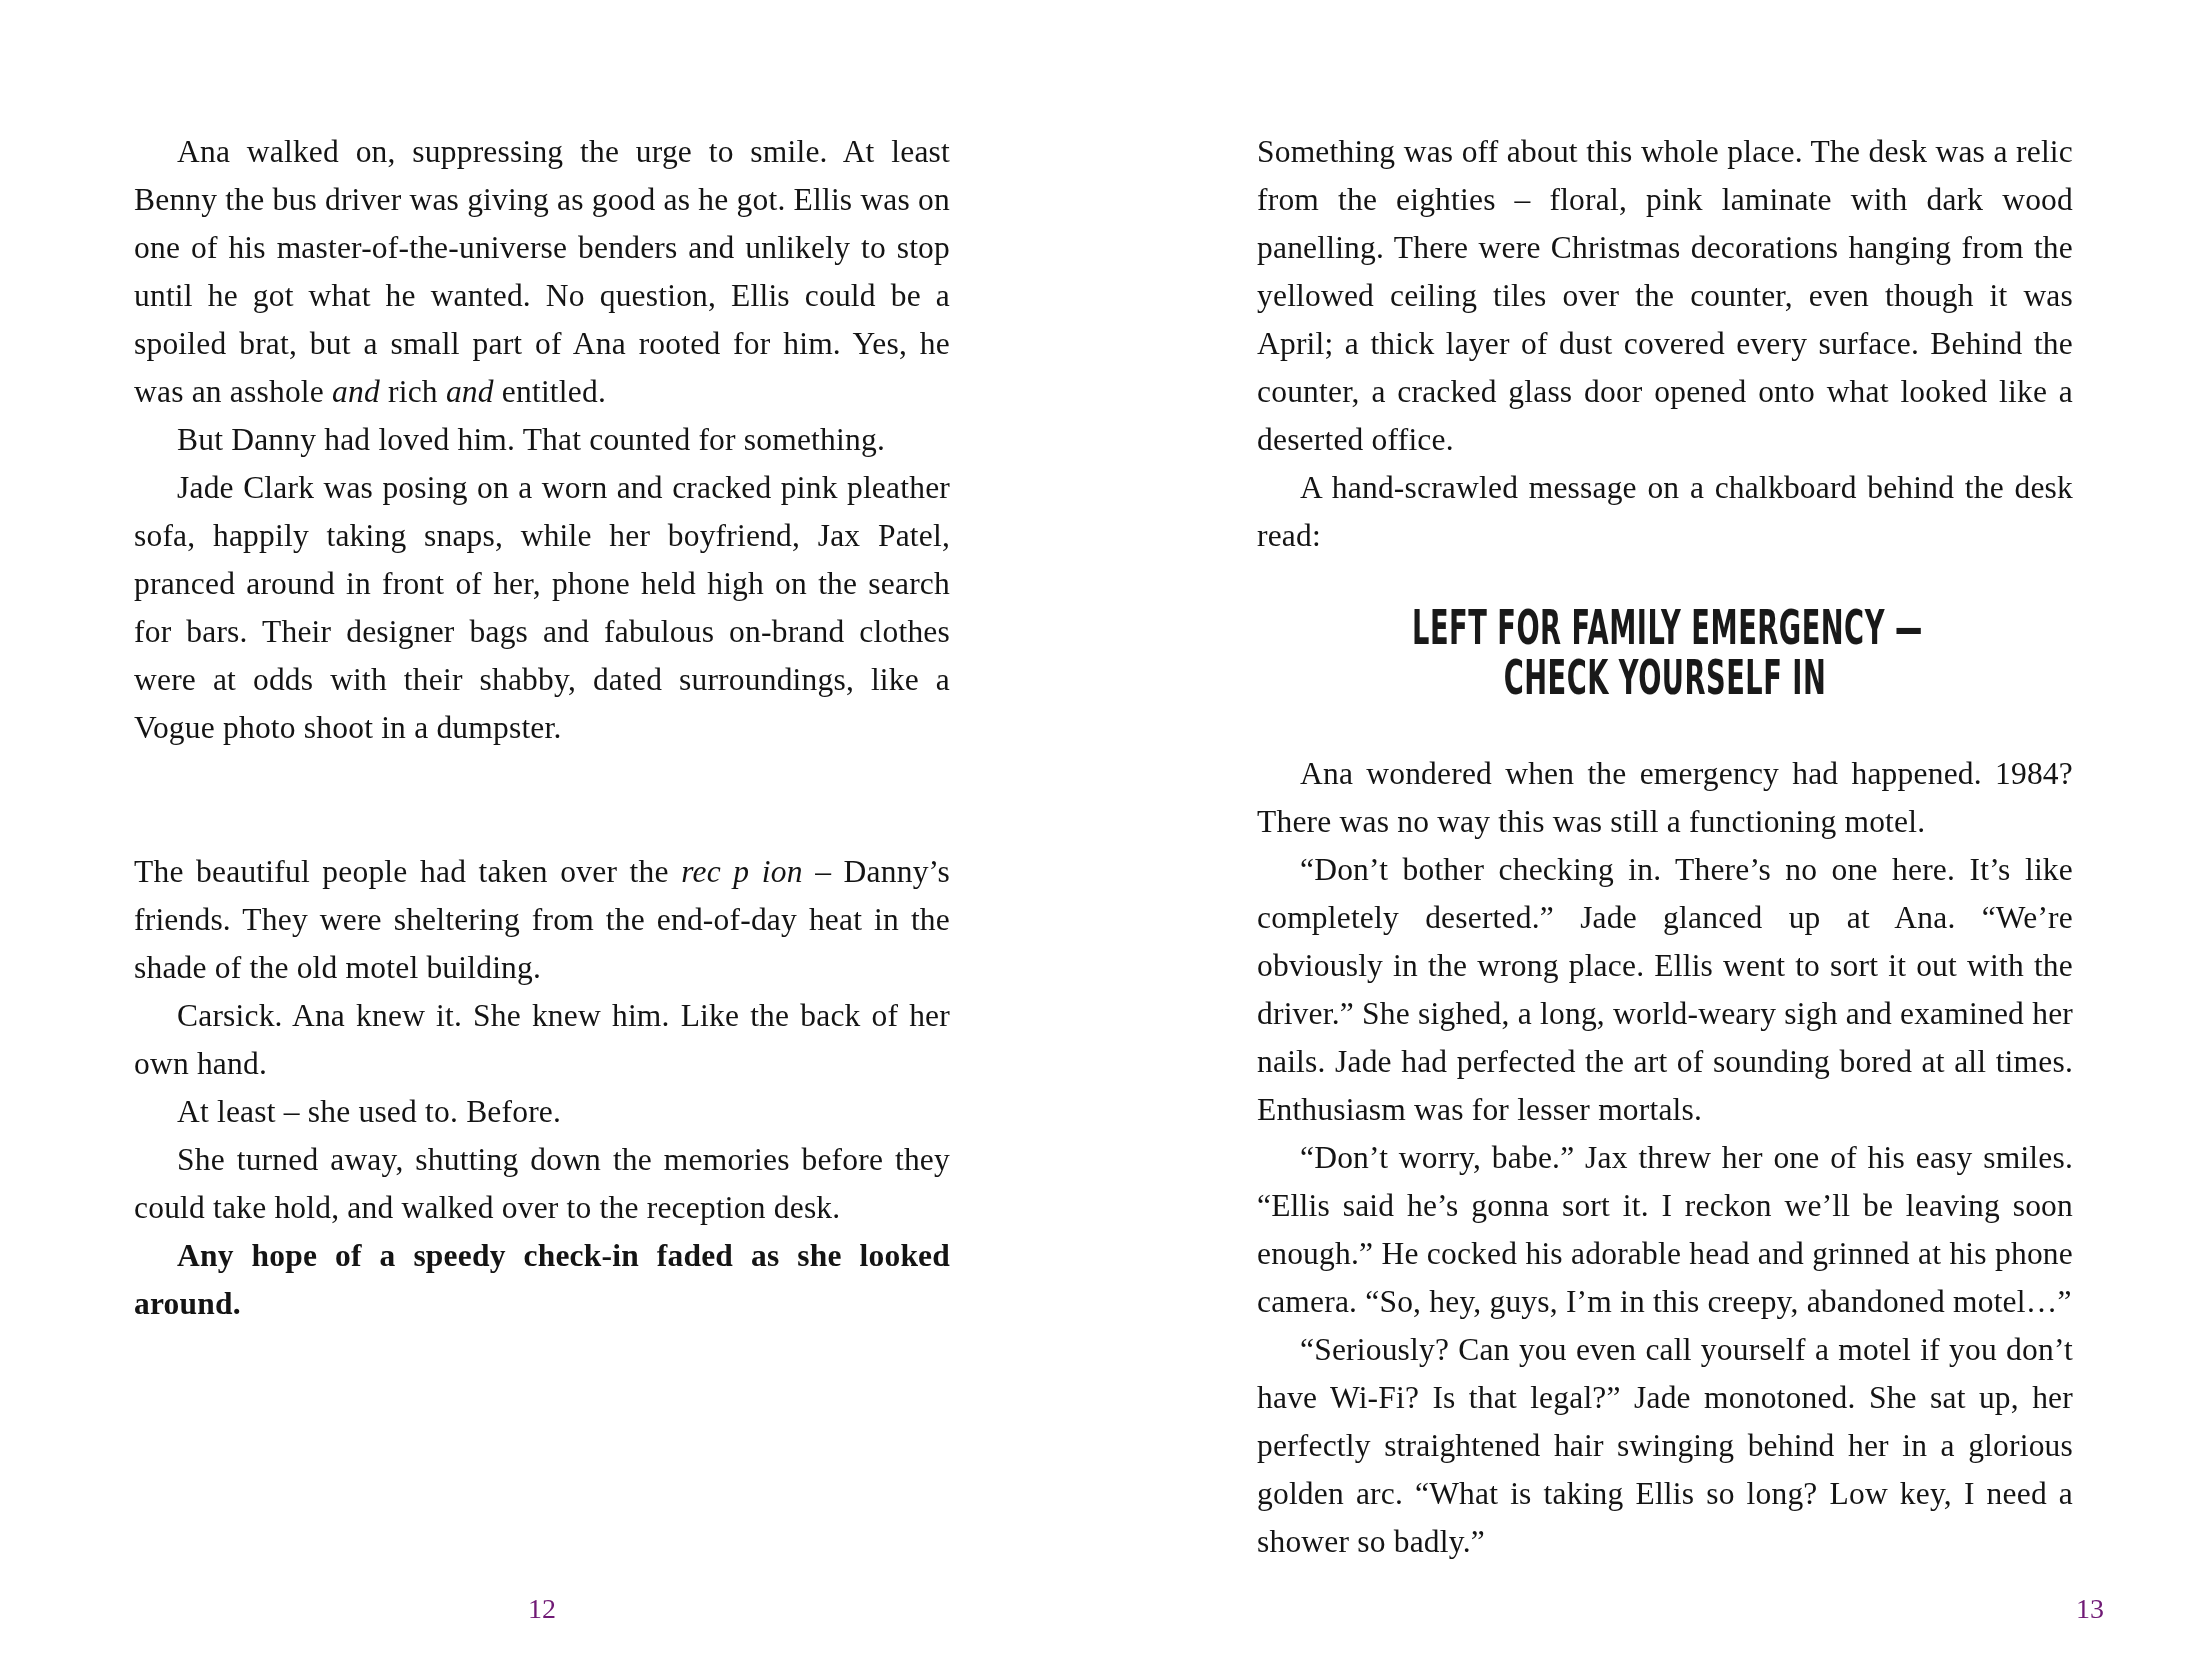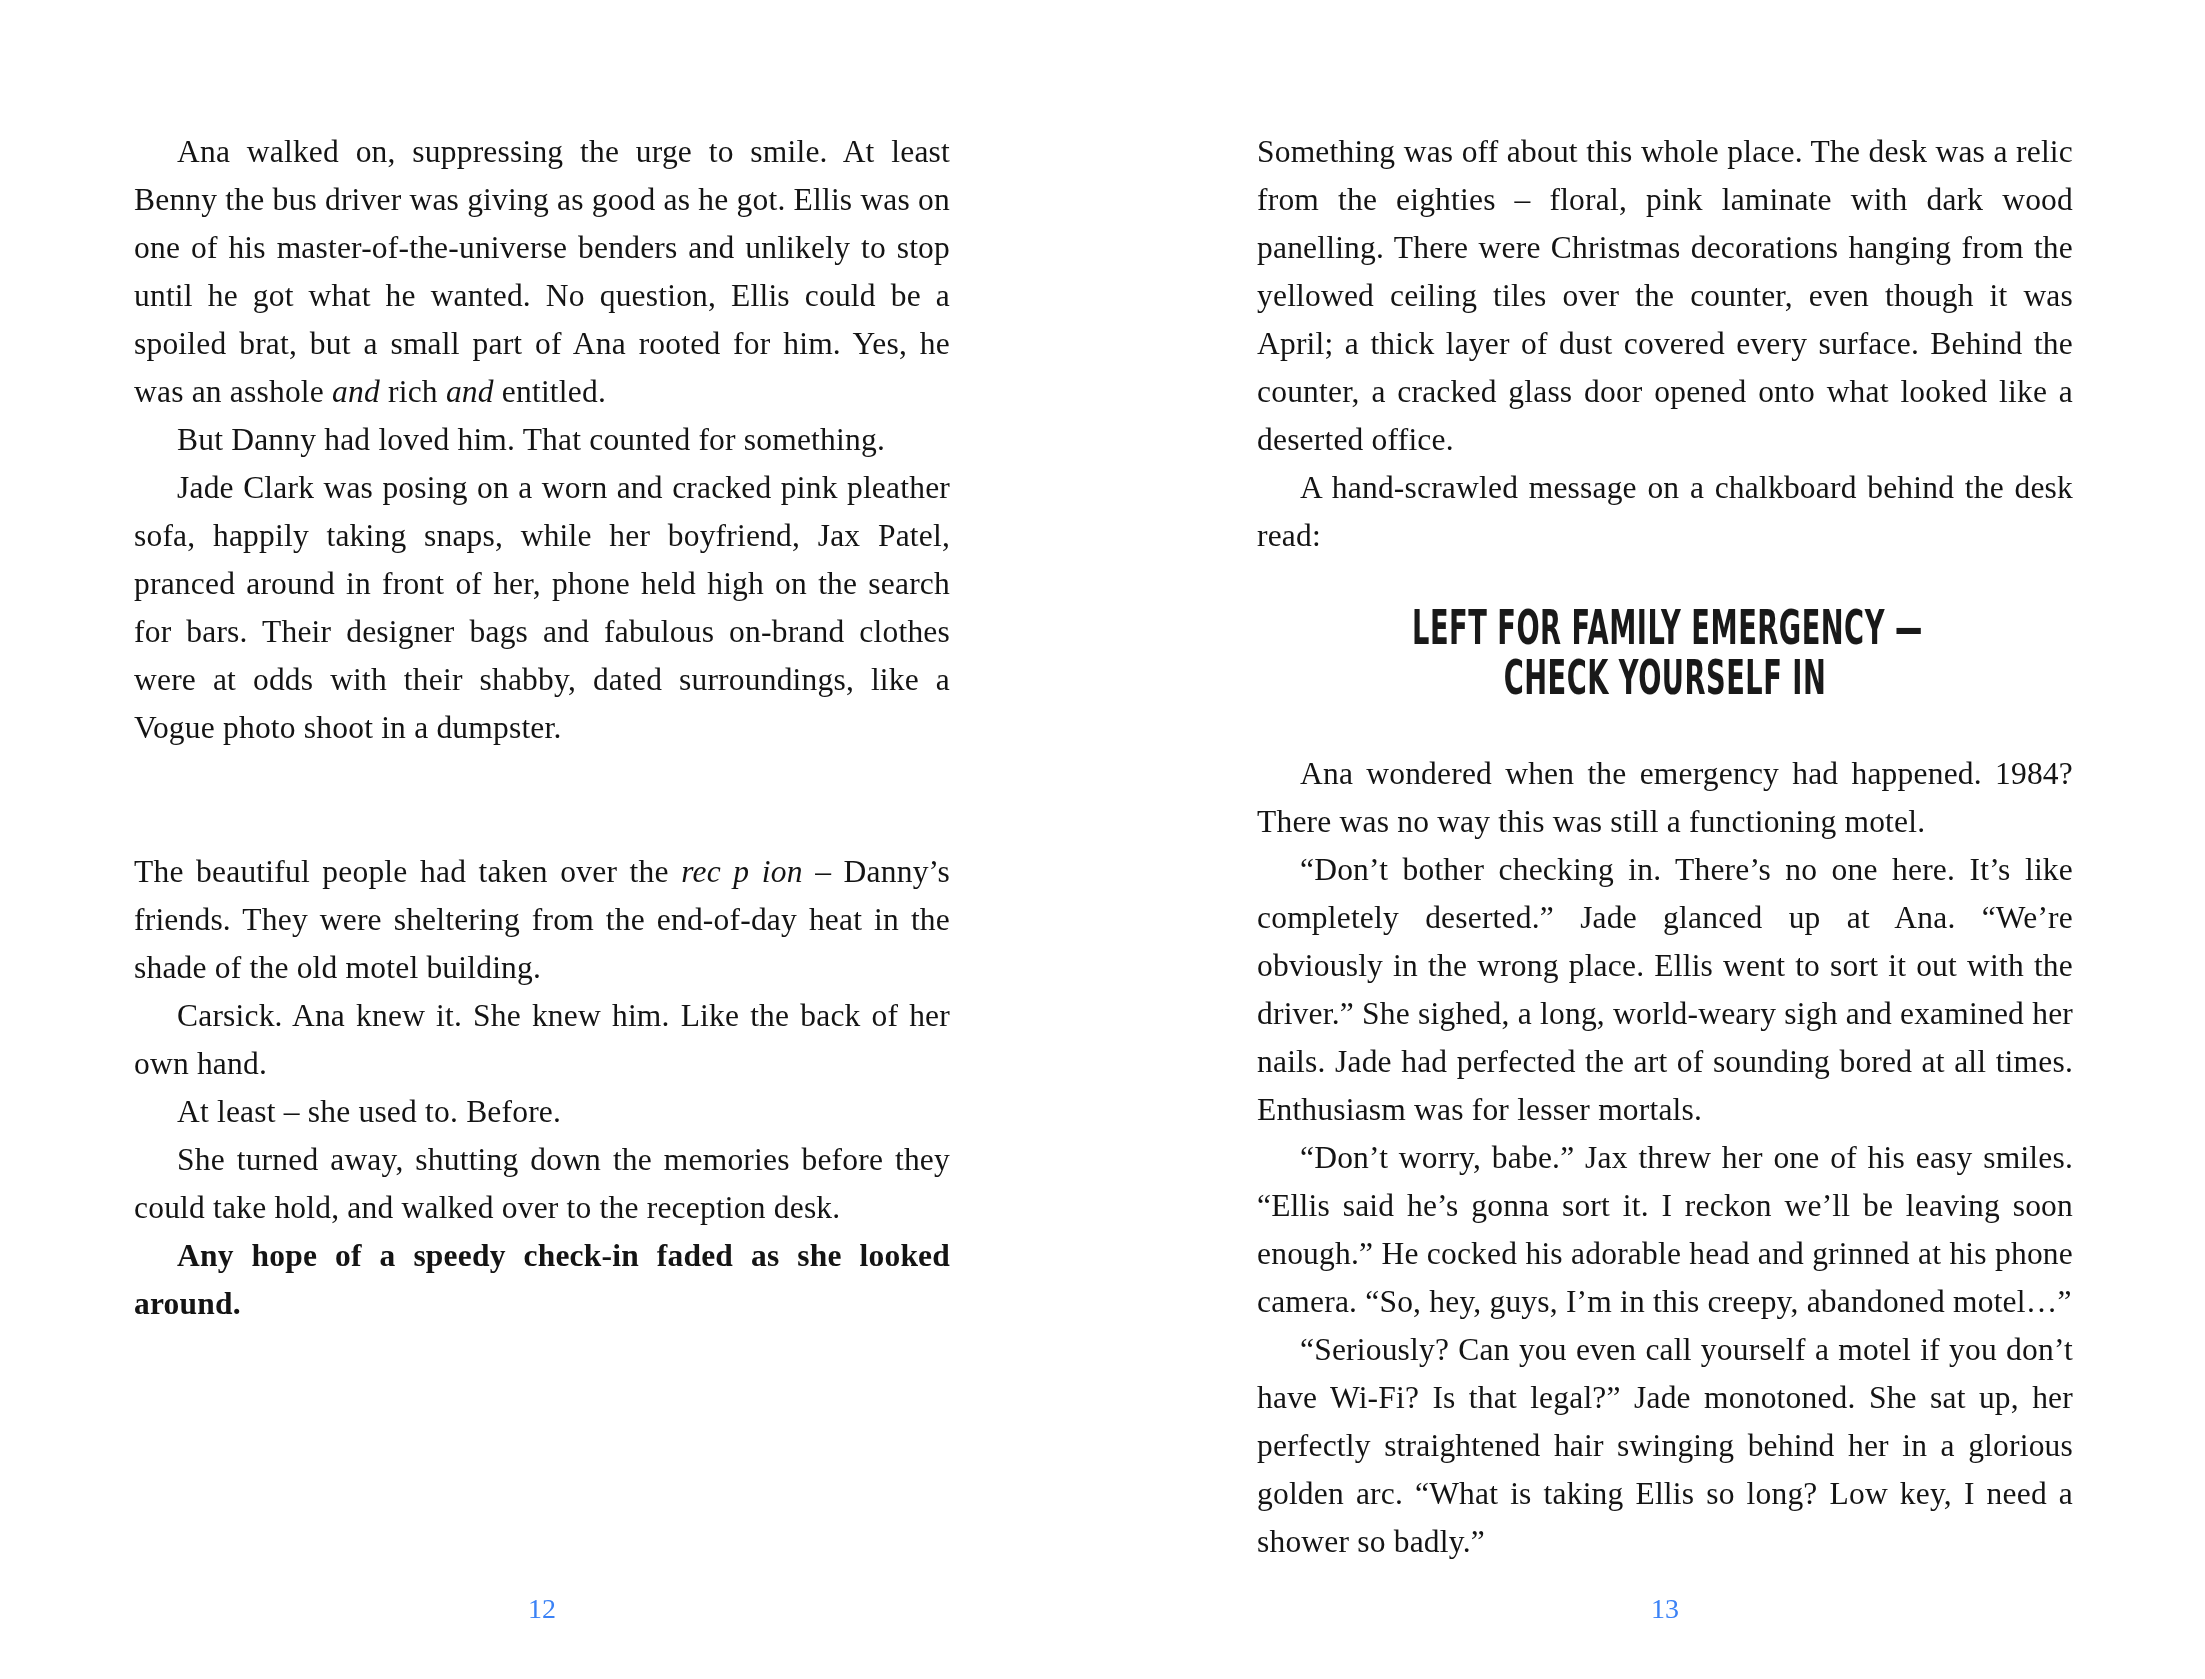--- a/index.html
+++ b/index.html
@@ -52,24 +52,24 @@
   }
   .chalk-line { display: block; }
 
   .folio {
     position: absolute;
     top: 1593px;
     width: 816px;
     text-align: center;
     font-size: 28px;
     line-height: 31.5px;
-    color: #3b82f6;
+    color: #701a75;
   }
   .folio.left  { left: 134px;  }
-  .folio.right { left: 1257px; }
+  .folio.right { left: 1288px; text-align: right; }
 </style>
 </head>
 <body style="background: rgb(255, 255, 255); color: rgb(20, 20, 20);">
 
 <div>
 
   <div class="page-col left">
       <p class="para indent"><span>Ana walked on, suppressing the urge to smile. At least Benny the bus driver was giving as good as he got. Ellis was on one of his master-of-the-universe benders and unlikely to stop until he got what he wanted. No question, Ellis could be a spoiled brat, but a small part of Ana rooted for him. Yes, he was an asshole </span><em>and</em><span> rich </span><em>and</em><span> entitled.</span></p>
       <p class="para indent"><span>But Danny had loved him. That counted for something.</span></p>
       <p class="para indent"><span>Jade Clark was posing on a worn and cracked pink pleather sofa, happily taking snaps, while her boyfriend, Jax Patel, pranced around in front of her, phone held high on the search for bars. Their designer bags and fabulous on-brand clothes were at odds with their shabby, dated surroundings, like a Vogue photo shoot in a dumpster.</span></p>

